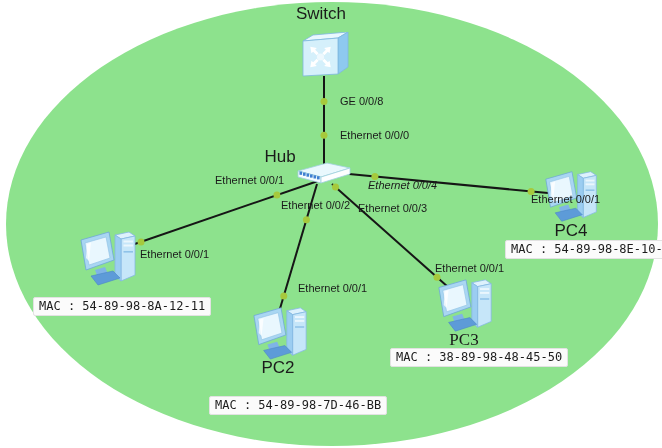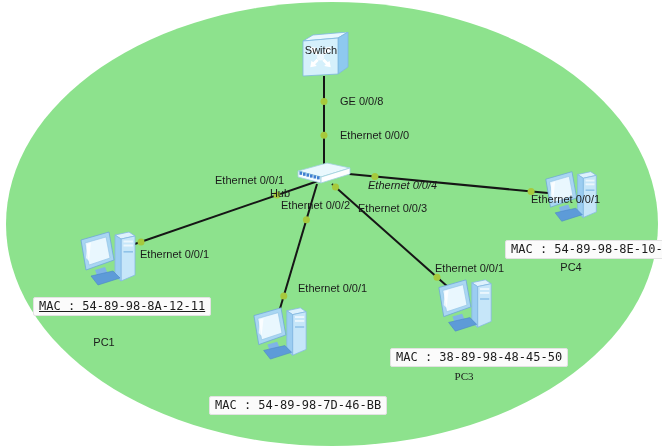--- a/index.html
+++ b/index.html
@@ -6,21 +6,21 @@
   #stage{
     position:relative;width:662px;height:448px;overflow:hidden;
     background:#ffffff;font-family:"Liberation Sans",sans-serif;
   }
   #bg-ellipse{
     position:absolute;border-radius:50%;
   }
   #net-svg{position:absolute;left:0;top:0;}
   .device-label{
     position:absolute;transform:translate(-50%,-50%);
-    font-size:11px;color:#1b1b1b;white-space:nowrap;margin-top:36px;
+    font-size:17px;color:#1b1b1b;white-space:nowrap;
   }
   .port-label{
     position:absolute;transform:translateY(-50%);
     font-size:11px;color:#1b1b1b;white-space:nowrap;
   }
   .mac-box{
     position:absolute;
     font-family:"DejaVu Sans Mono",monospace;
     font-size:12px;color:#1c1c1c;white-space:nowrap;
     background:#fbfbfb;border:1px solid #e2e2e2;border-radius:2px;
@@ -122,21 +122,21 @@
       <div class="port-label" style="left: 140px; top: 254px;">Ethernet 0/0/1</div>
       <div class="port-label" style="left: 281px; top: 205px;">Ethernet 0/0/2</div>
       <div class="port-label" style="left: 298px; top: 288px;">Ethernet 0/0/1</div>
       <div class="port-label" style="left: 358px; top: 208px;">Ethernet 0/0/3</div>
       <div class="port-label" style="left: 435px; top: 268px;">Ethernet 0/0/1</div>
       <div class="port-label" style="left: 368px; top: 185px; font-style: italic;">Ethernet 0/0/4</div>
       <div class="port-label" style="left: 531px; top: 199px;">Ethernet 0/0/1</div>
       <div class="device-label" style="left: 321px; top: 14px;">Switch</div>
       <div class="device-label" style="left: 280px; top: 157px;">Hub</div>
       <div class="device-label" style="left: 104px; top: 306px;">PC1</div>
-      <div class="mac-box" style="left: 33px; top: 297px; text-decoration: underline;">MAC : 54-89-98-8A-12-11</div>
+      <div class="mac-box" style="left: 33px; top: 297px;">MAC : 54-89-98-8A-12-11</div>
       <div class="device-label" style="left: 278px; top: 368px;">PC2</div>
       <div class="mac-box" style="left: 209px; top: 376px; margin-top: 20px;">MAC : 54-89-98-7D-46-BB</div>
       <div class="device-label" style="left: 464px; top: 340px; font-family: Liberation Serif, serif;">PC3</div>
       <div class="mac-box" style="left: 390px; top: 348px;">MAC : 38-89-98-48-45-50</div>
       <div class="device-label" style="left: 571px; top: 231px;">PC4</div>
       <div class="mac-box" style="left: 505px; top: 240px;">MAC : 54-89-98-8E-10-88</div>
     </div>
 </div>
 
 </body></html>

